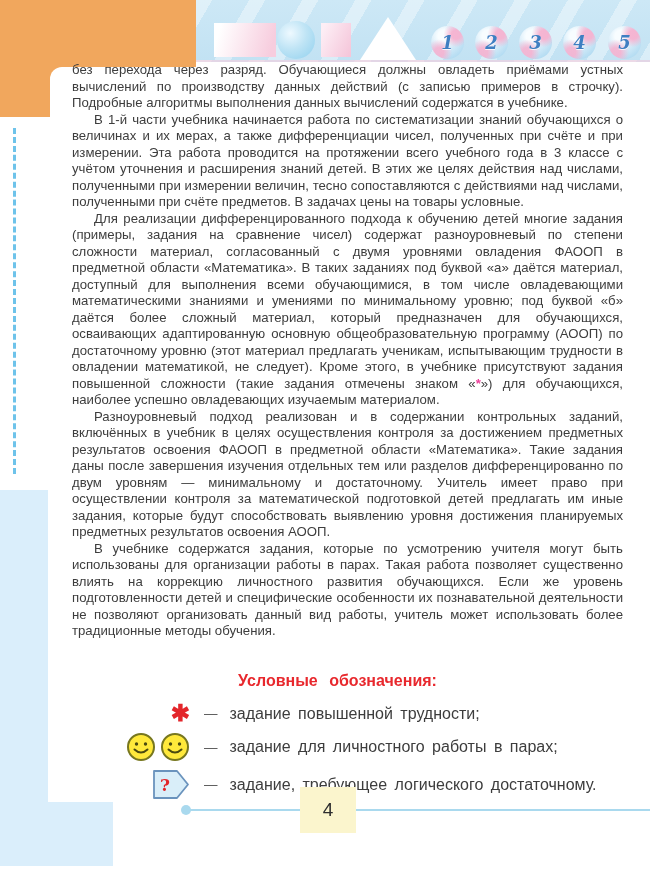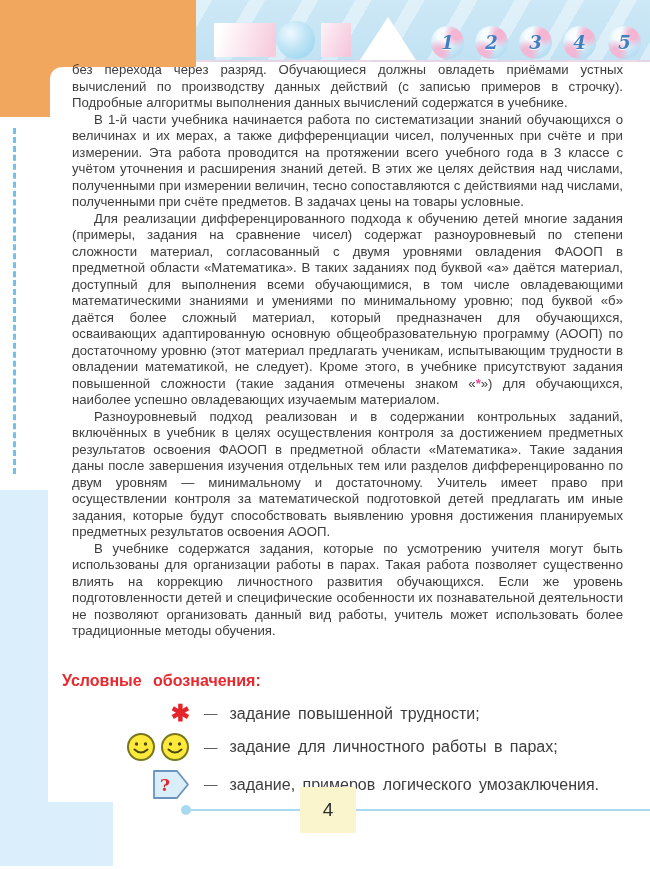--- a/index.html
+++ b/index.html
@@ -59,21 +59,21 @@
     position:absolute;left:72px;top:62px;width:551px;
     font-size:13.2px;line-height:16.5px;text-align:justify;color:#3d3d3d;
   }
   .body-text p{margin:0;text-indent:22px;}
   .body-text p.no-indent{text-indent:0;}
   .star-pink{color:#ee3f9b;font-weight:bold;}
 
   
   .legend{position:absolute;left:62px;top:672px;width:551px;}
   .legend-title{
-    color:#e8282d;font-weight:bold;font-size:16px;
+    text-align:center;color:#e8282d;font-weight:bold;font-size:16px;
     word-spacing:7px;margin:0 0 12px 0;
   }
   .legend-row{display:flex;align-items:center;margin-bottom:7px;}
   .legend-icons{width:128px;display:flex;justify-content:flex-end;align-items:center;gap:4px;}
   .legend-dash{margin:0 12px 0 14px;color:#4a4a4a;font-size:13.5px;}
   .legend-label{font-size:16px;color:#3d3d3d;word-spacing:3px;}
   .asterisk-glyph{font-size:23px;line-height:23px;color:#e3262b;font-weight:bold;}
 
   
   .footer-line{position:absolute;left:186px;top:809px;width:464px;height:2px;background:#a9d9ee;}
@@ -156,21 +156,21 @@
   </div>
 
   <div class="legend-row">
     <div class="legend-icons">
       <svg width="38" height="31" viewBox="0 0 38 31">
         <polygon points="2,2 25,2 36,15.5 25,29 2,29" fill="#d9eef9" stroke="#6a93bd" stroke-width="1.8" stroke-linejoin="round"></polygon>
         <text x="13" y="21.5" text-anchor="middle" font-size="17" font-weight="bold" fill="#e3262b" font-family="DejaVu Serif, serif">?</text>
       </svg>
     </div>
     <span class="legend-dash">—</span>
-    <span class="legend-label">задание, примеров логического умозаключения.</span>
+    <span class="legend-label">задание, требующее логического достаточному.</span>
   </div>
 </div>
 
 <div class="footer-line"></div>
 <div class="footer-dot"></div>
 <div class="page-box">
   <span>4</span>
 </div>
 
 </body></html>

